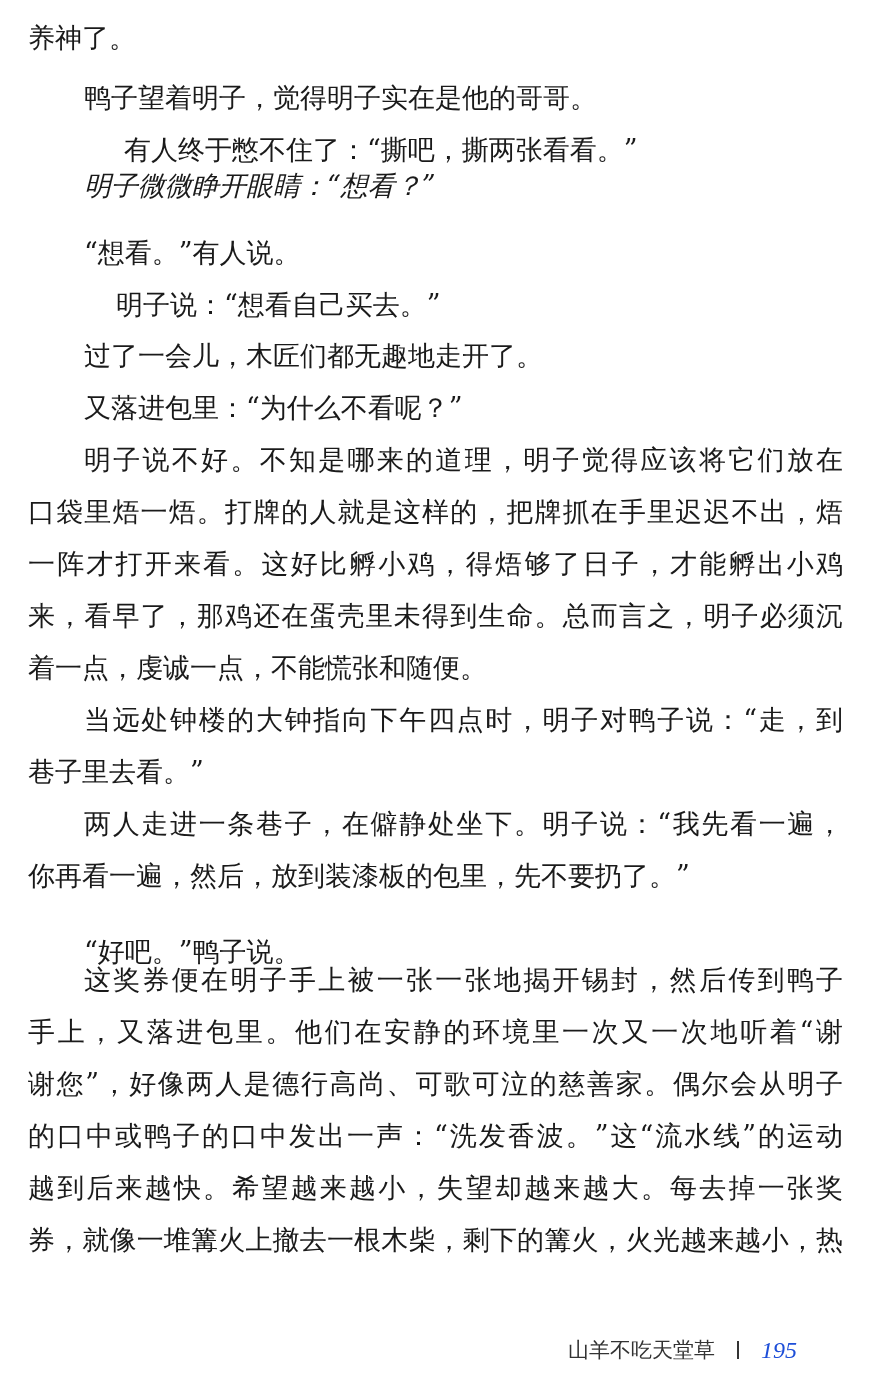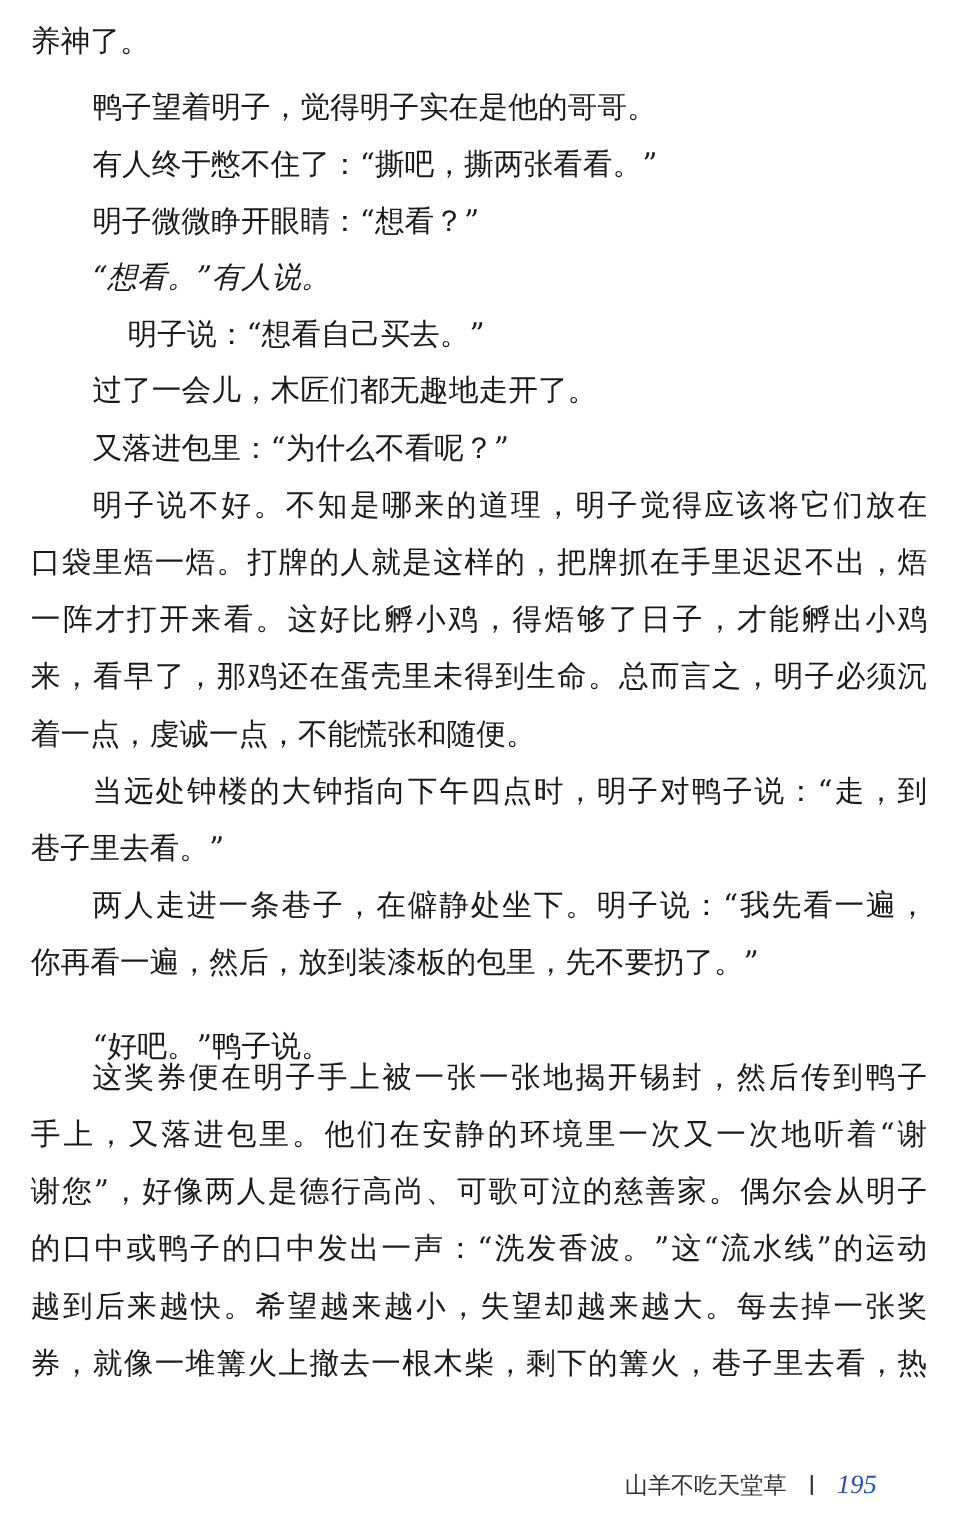--- a/index.html
+++ b/index.html
@@ -62,41 +62,41 @@
     font-size: 24px;
     color: #1d4ed8;
   }
 </style>
 </head>
 <body>
 
 <div class="page">
   <div class="line" style="top: 0px;">养神了。</div>
   <div class="line indent" style="top: 60px;">鸭子望着明子，觉得明子实在是他的哥哥。</div>
-  <div class="line indent" style="top: 112px;">有人终于憋不住了：“撕吧，撕两张看看。”</div>
-  <div class="line indent" style="top: 164px;">明子微微睁开眼睛：“想看？”</div>
-  <div class="line indent" style="top: 215px; font-style: italic;">“想看。”有人说。</div>
+  <div class="line indent" style="top: 112px; margin-left: 40px;">有人终于憋不住了：“撕吧，撕两张看看。”</div>
+  <div class="line indent" style="top: 148px; font-style: italic;">明子微微睁开眼睛：“想看？”</div>
+  <div class="line indent" style="top: 215px;">“想看。”有人说。</div>
   <div class="line indent" style="top: 267px; margin-left: 32px;">明子说：“想看自己买去。”</div>
   <div class="line indent" style="top: 318px;">过了一会儿，木匠们都无趣地走开了。</div>
   <div class="line indent" style="top: 370px;">又落进包里：“为什么不看呢？”</div>
   <div class="line indent justify" style="top: 422px;">明子说不好。不知是哪来的道理，明子觉得应该将它们放在</div>
   <div class="line justify" style="top: 474px;">口袋里焐一焐。打牌的人就是这样的，把牌抓在手里迟迟不出，焐</div>
   <div class="line justify" style="top: 526px;">一阵才打开来看。这好比孵小鸡，得焐够了日子，才能孵出小鸡</div>
   <div class="line justify" style="top: 578px;">来，看早了，那鸡还在蛋壳里未得到生命。总而言之，明子必须沉</div>
   <div class="line" style="top: 630px; text-align: right;">着一点，虔诚一点，不能慌张和随便。</div>
   <div class="line indent justify" style="top: 682px;">当远处钟楼的大钟指向下午四点时，明子对鸭子说：“走，到</div>
   <div class="line" style="top: 734px;">巷子里去看。”</div>
   <div class="line indent justify" style="top: 786px;">两人走进一条巷子，在僻静处坐下。明子说：“我先看一遍，</div>
   <div class="line" style="top: 838px;">你再看一遍，然后，放到装漆板的包里，先不要扔了。”</div>
   <div class="line indent" style="top: 890px; margin-top: 24px;">“好吧。”鸭子说。</div>
   <div class="line indent justify" style="top: 942px;">这奖券便在明子手上被一张一张地揭开锡封，然后传到鸭子</div>
   <div class="line justify" style="top: 994px;">手上，又落进包里。他们在安静的环境里一次又一次地听着“谢</div>
   <div class="line justify" style="top: 1046px;">谢您”，好像两人是德行高尚、可歌可泣的慈善家。偶尔会从明子</div>
   <div class="line justify" style="top: 1098px;">的口中或鸭子的口中发出一声：“洗发香波。”这“流水线”的运动</div>
   <div class="line justify" style="top: 1150px;">越到后来越快。希望越来越小，失望却越来越大。每去掉一张奖</div>
-  <div class="line justify" style="top: 1202px;">券，就像一堆篝火上撤去一根木柴，剩下的篝火，巷子里去看，热</div>
+  <div class="line justify" style="top: 1202px;">券，就像一堆篝火上撤去一根木柴，剩下的篝火，火光越来越小，热</div>
 </div>
 
 <div class="footer">
   <span class="footer-title">山羊不吃天堂草</span>
   <span class="footer-sep"></span>
   <span class="footer-page">195</span>
 </div>
 
 </body></html>

